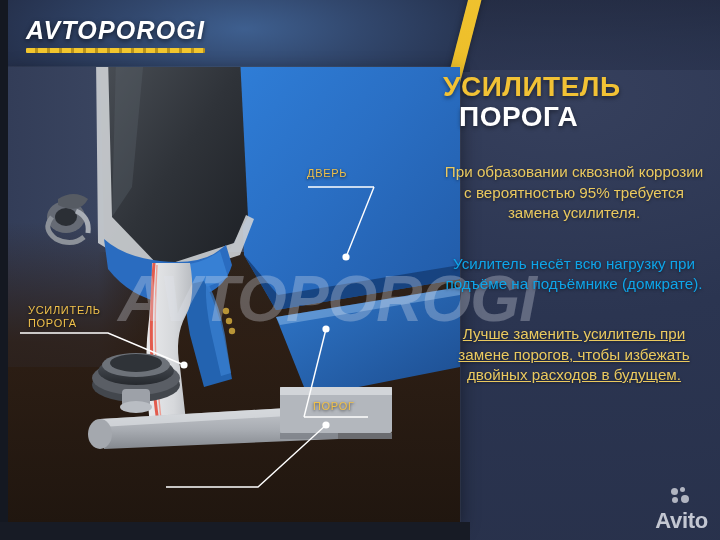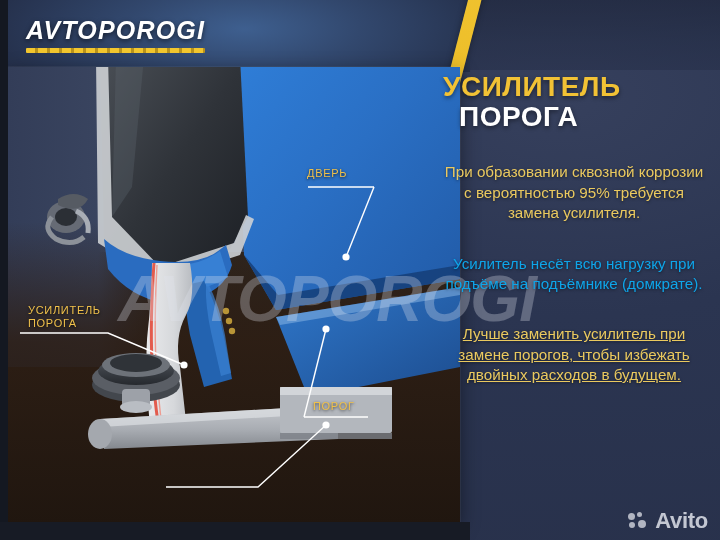--- a/index.html
+++ b/index.html
@@ -164,20 +164,21 @@
   .p2{ margin-top:30px; }
   .p3{ margin-top:30px;text-decoration:underline; }
 
   
   .avito{
     position:absolute;
     right:12px; bottom:8px;
     display:flex; align-items:center; gap:5px;
     opacity:.85;
     user-select:none;
+    flex-direction:column;
   }
   .avito-dots{ width:22px; height:18px; position:relative; }
   .avito-dots i{
     position:absolute; border-radius:50%; background:#c9ccd6; display:block;
   }
   .avito-dots i:nth-child(1){ width:7px;  height:7px;  left:0px;  top:1px; }
   .avito-dots i:nth-child(2){ width:5px;  height:5px;  left:9px;  top:0px; }
   .avito-dots i:nth-child(3){ width:6px;  height:6px;  left:1px;  top:10px; }
   .avito-dots i:nth-child(4){ width:8px;  height:8px;  left:10px; top:8px; }
   .avito-word{

